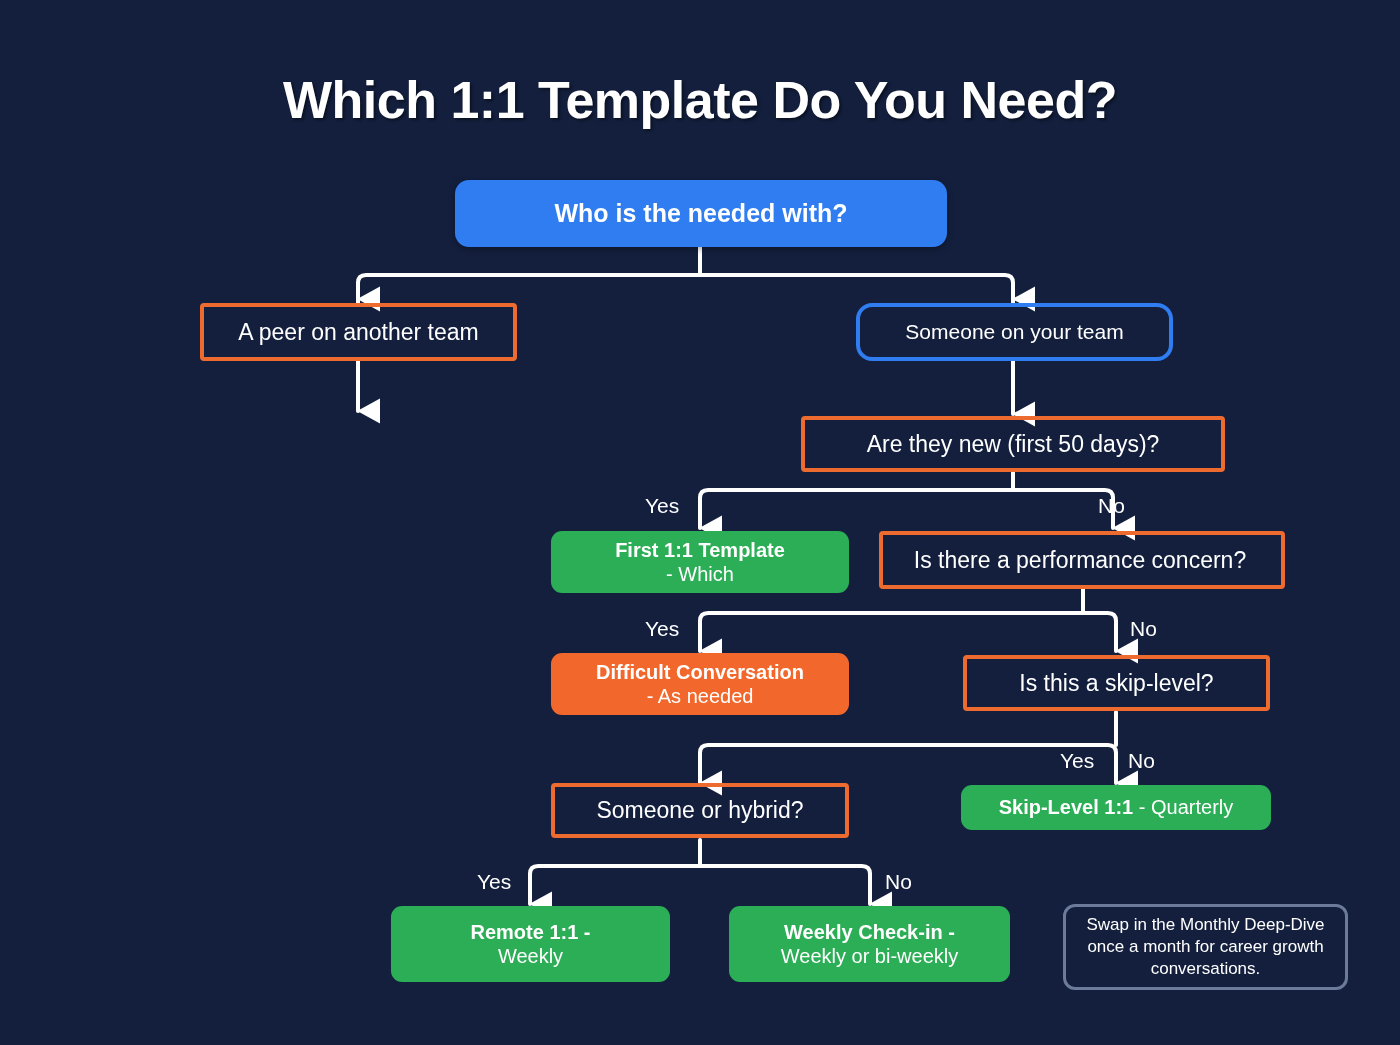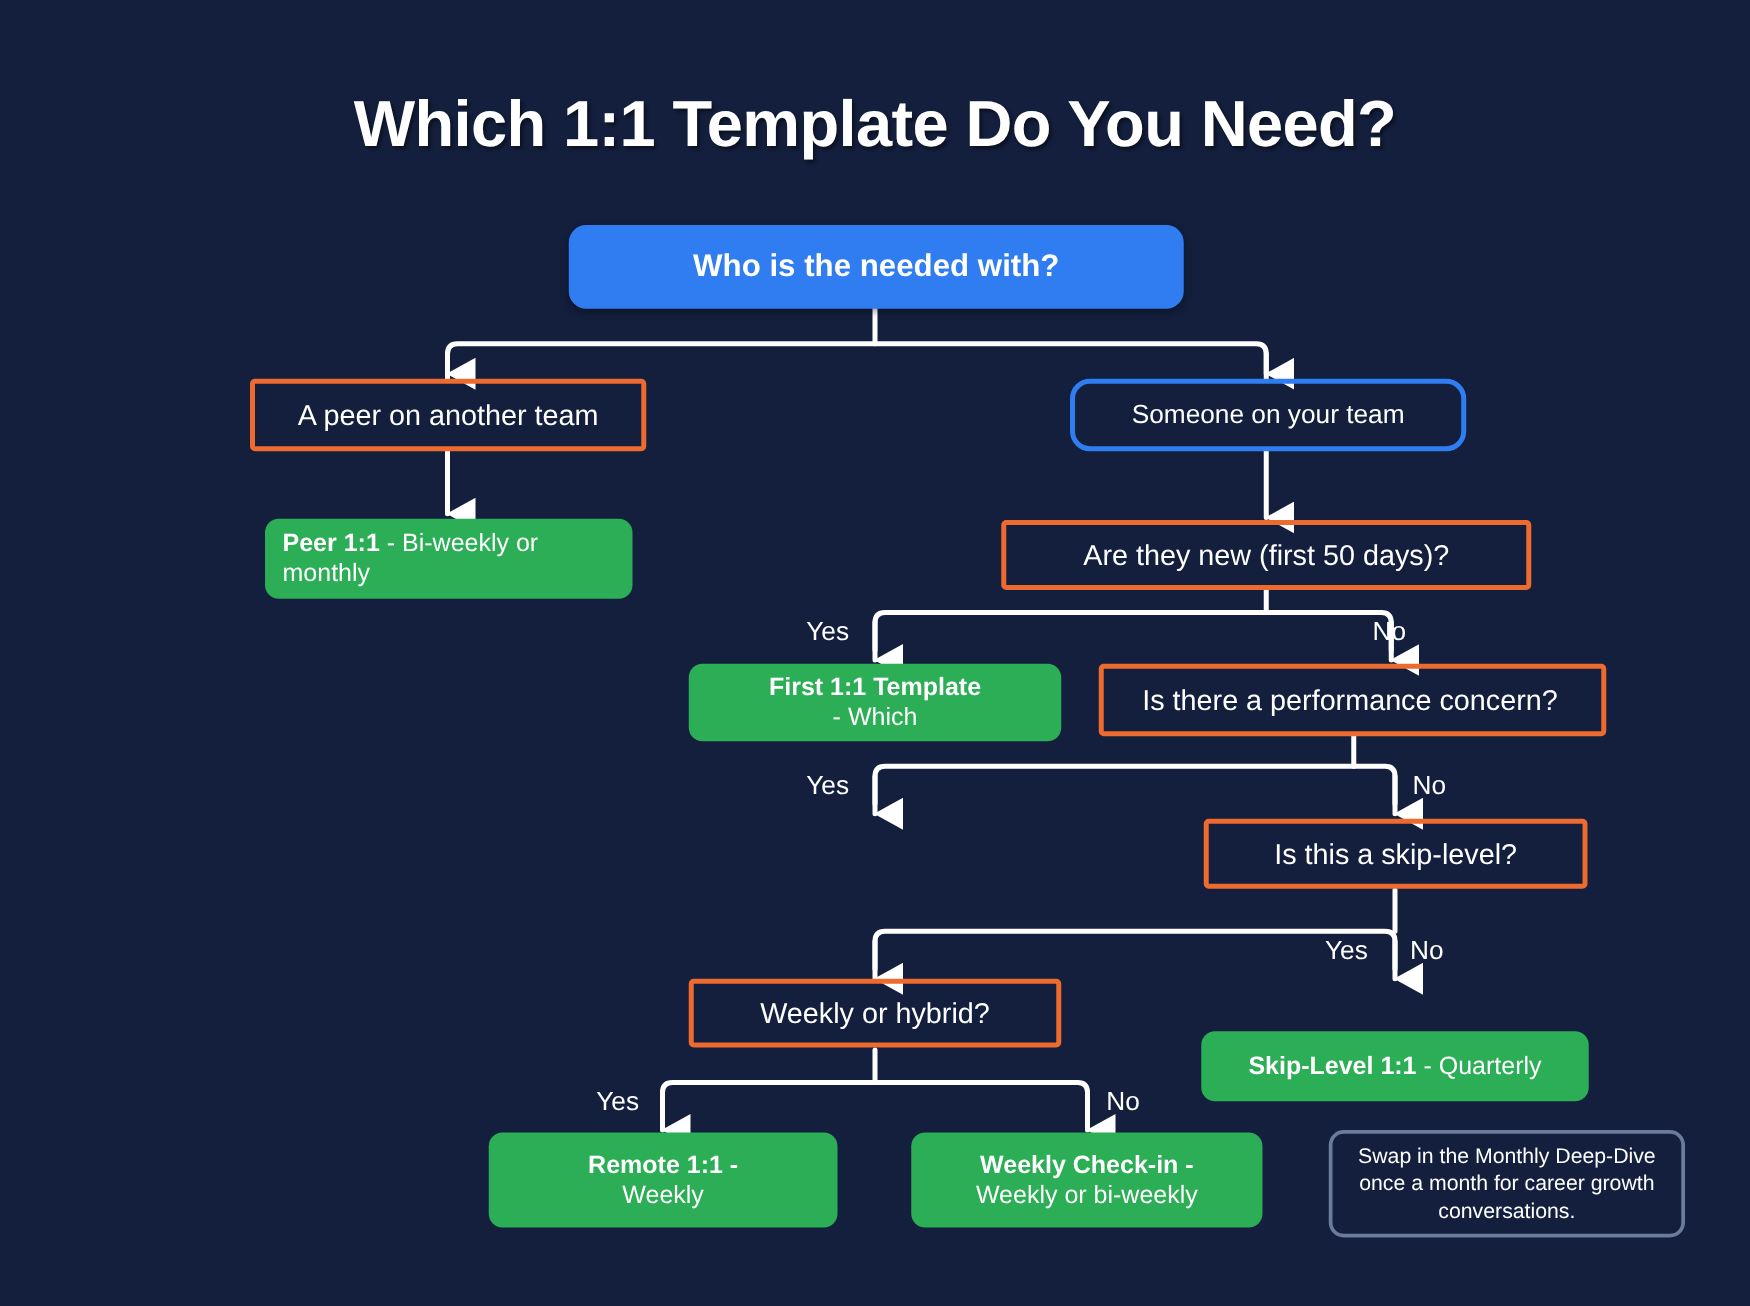--- a/index.html
+++ b/index.html
@@ -152,50 +152,50 @@
   </div>
 
   <div class="node outline-orange" style="left:200px; top:303px; width:317px; height:58px;">
     <span class="inner">A peer on another team</span>
   </div>
 
   <div class="node outline-blue" style="left:856px; top:303px; width:317px; height:58px;">
     <span class="inner">Someone on your team</span>
   </div>
 
-  <div class="node fill-green" style="left:212px; top:415px; width:294px; height:64px; justify-content:flex-start; text-align:left;">
-    <span class="inner">
-      <b>Peer 1:1</b><span> - Bi-weekly or monthly</span>
-    </span>
-  </div>
 
   <div class="node outline-orange" style="left:801px; top:416px; width:424px; height:56px;">
     <span class="inner">Are they new (first 50 days)?</span>
   </div>
 
   <div class="node fill-green" style="left:551px; top:531px; width:298px; height:62px;">
     <span class="inner">
       <b>First 1:1 Template</b><br><span>- Which</span>
     </span>
   </div>
 
   <div class="node outline-orange" style="left:879px; top:531px; width:406px; height:58px;padding-left:10px;">
     <span class="inner">Is there a performance concern?</span>
   </div>
 
+  <div class="node fill-orange" style="left:551px; top:653px; width:298px; height:62px;">
+    <span class="inner">
+      <b>Difficult Conversation</b><br><span>- As needed</span>
+    </span>
+  </div>
 
   <div class="node outline-orange" style="left:963px; top:655px; width:307px; height:56px;">
     <span class="inner">Is this a skip-level?</span>
   </div>
 
   <div class="node outline-orange" style="left:551px; top:783px; width:298px; height:55px;">
-    <span class="inner">Weekly or hybrid?</span>
-  </div>
-
-  <div class="node fill-green" style="left:961px; top:785px; width:310px; height:56px;margin-top:40px;">
+    <span class="inner">Someone or hybrid?</span>
+  </div>
+
+  <div class="node fill-green" style="left:961px; top:785px; width:310px; height:45px;">
     <span class="inner">
       <b>Skip-Level 1:1</b><span> - Quarterly</span>
     </span>
   </div>
 
   <div class="node fill-green" style="left:391px; top:906px; width:279px; height:76px;">
     <span class="inner">
       <b>Remote 1:1 -</b><br><span>Weekly</span>
     </span>
   </div>

